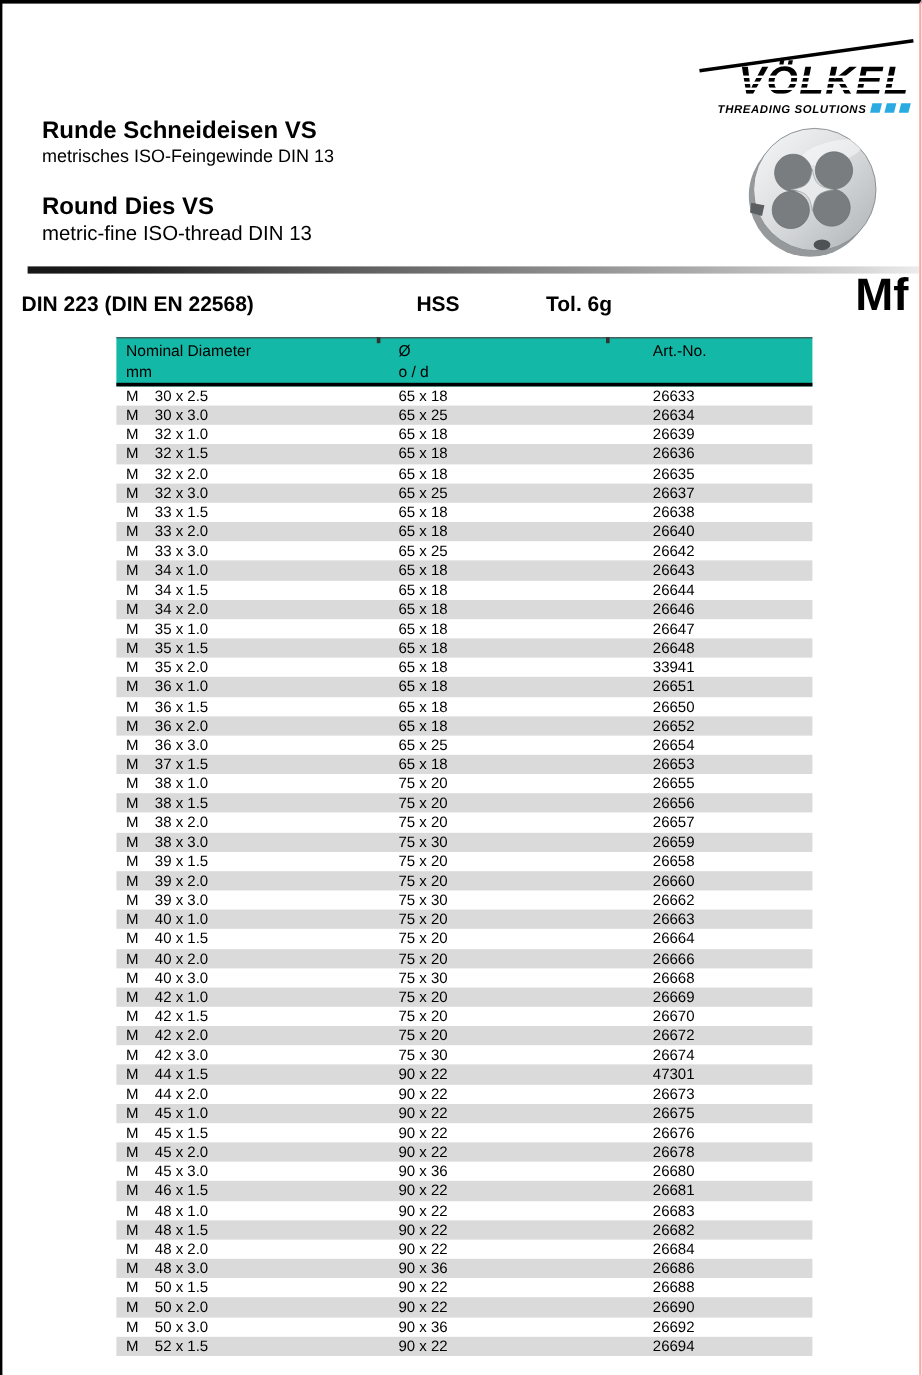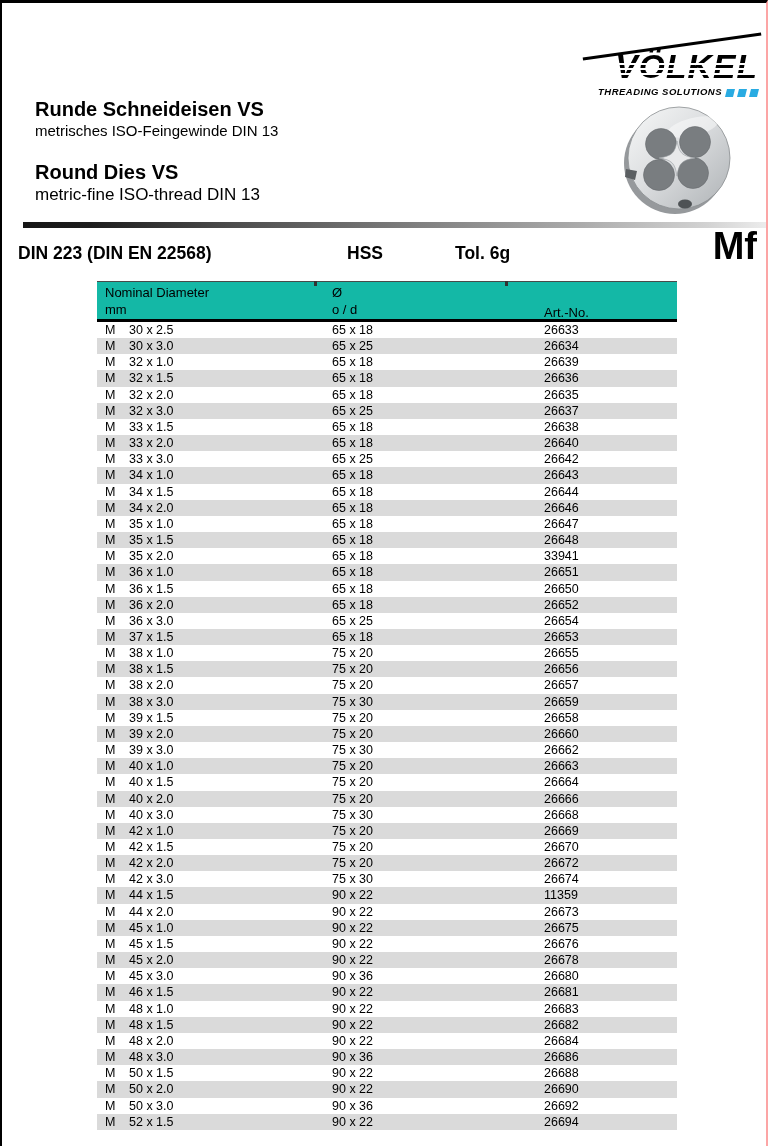--- a/index.html
+++ b/index.html
@@ -26,21 +26,21 @@
   .logo-word {
     font-size:33px; font-weight:700; font-style:italic;
     letter-spacing:1px; line-height:1; text-align:right;
     transform:scaleX(1.02); transform-origin:right;
   }
   .logo-stripes { position:absolute; top:0; left:0; right:0; height:34px; pointer-events:none; }
   .logo-stripes .stripe { position:absolute; left:0; right:0; height:1.8px; background:#fff; }
   .stripe.s1 { top:13px; } .stripe.s2 { top:18px; }
   .stripe.s3 { top:23px; } .stripe.s4 { top:28px; }
   .logo-tagline {
-    margin-top:3px; display:flex; justify-content:flex-end; align-items:flex-end; gap:4px;
+    margin-top:3px; display:flex; justify-content:flex-end; align-items:flex-start; gap:4px;
     font-size:9.5px; font-weight:700; font-style:italic; letter-spacing:0.5px;
   }
   .sq { width:8px; height:8px; transform:skewX(-14deg); }
 
   
   .title-de  { position:absolute; left:33px; top:95px;  font-size:20px; font-weight:700; }
   .sub-de    { position:absolute; left:33px; top:119px; font-size:15px; }
   .title-en  { position:absolute; left:33px; top:158px; font-size:20px; font-weight:700; }
   .sub-en    { position:absolute; left:33px; top:182px; font-size:17px; }
 
@@ -64,21 +64,21 @@
   .thead {
     position:relative; height:37px;
     background:#14b8a6;
     border-top:1.5px solid #4a4a4a;
     border-bottom:3px solid #000;
     font-size:13px;
   }
   .thead span { position:absolute; white-space:nowrap; }
   .h-c1a { left:8px;   top:3px; }
   .h-c2a { left:235px; top:3px; }
-  .h-c3a { left:447px; top:3px;margin-top:20px; }
+  .h-c3a { left:447px; top:3px; }
   .h-c1b { left:8px;   top:20px; }
   .h-c2b { left:235px; top:20px; }
   .tick { position:absolute; top:-1.5px; width:3px; height:5px; background:#333; }
   .tick.t1 { left:217px; } .tick.t2 { left:408px; }
 
   .tbody { font-size:12.5px; }
   .row { position:relative; height:16.16px; line-height:16.3px; }
   .row:nth-child(even) { background:#dadada; }
   .row span { position:absolute; white-space:nowrap; }
   .c-m    { left:8px; }
@@ -399,21 +399,21 @@
     <span class="c-m">M</span>
     <span class="c-size">42 x 3.0</span>
     <span class="c-dia">75 x 30</span>
     <span class="c-art">26674</span>
   </div>
 
   <div class="row">
     <span class="c-m">M</span>
     <span class="c-size">44 x 1.5</span>
     <span class="c-dia">90 x 22</span>
-    <span class="c-art">11359</span>
+    <span class="c-art">47301</span>
   </div>
 
   <div class="row">
     <span class="c-m">M</span>
     <span class="c-size">44 x 2.0</span>
     <span class="c-dia">90 x 22</span>
     <span class="c-art">26673</span>
   </div>
 
   <div class="row">

